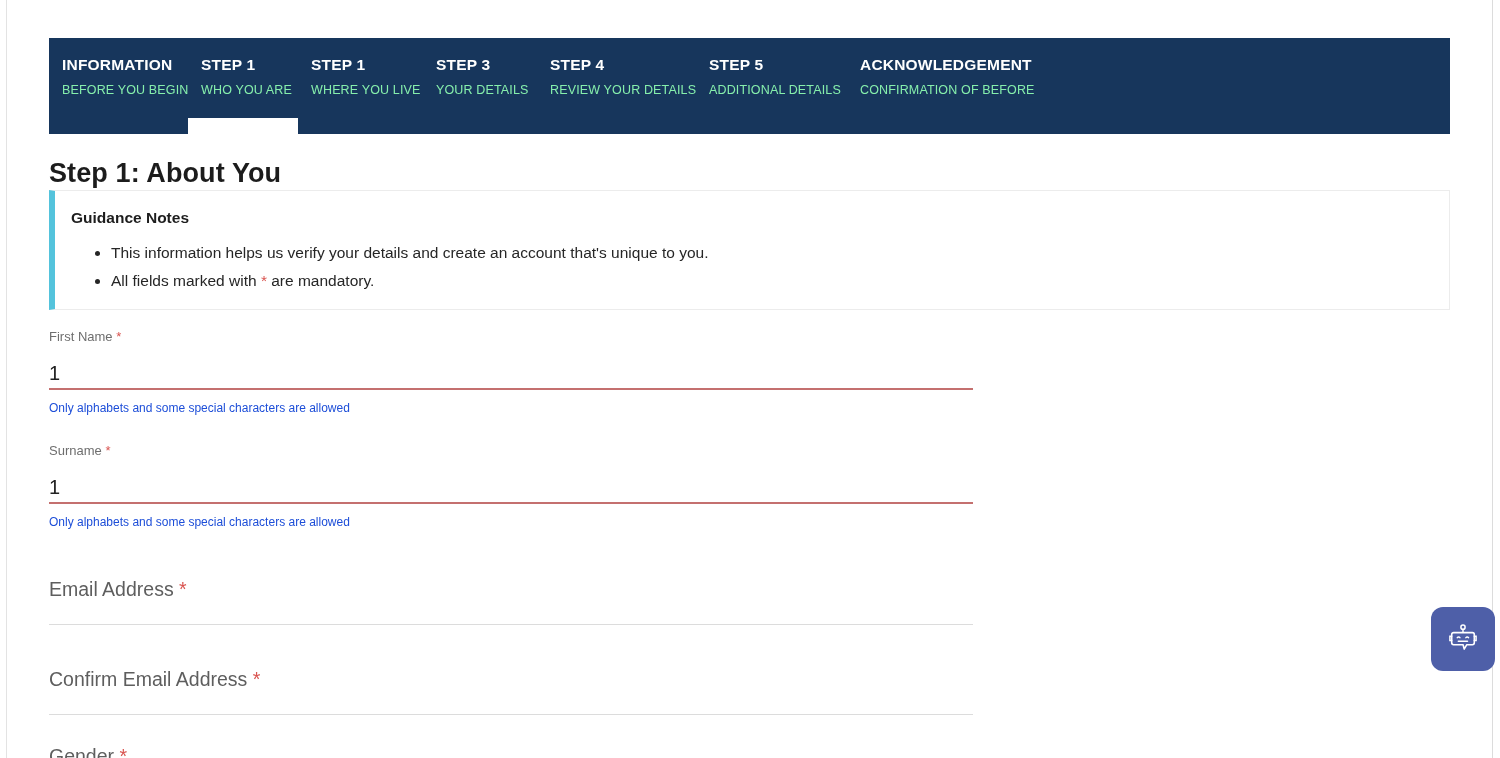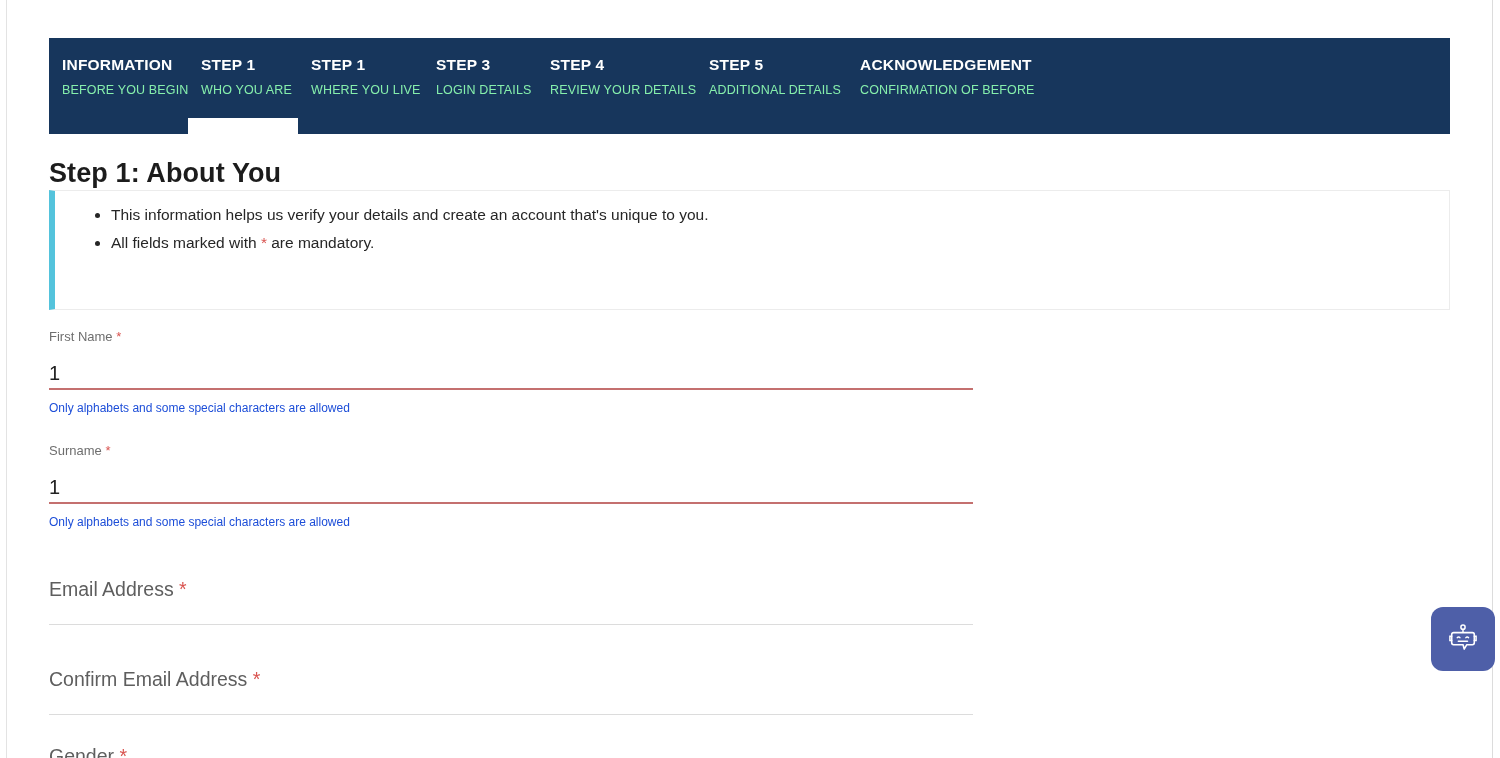--- a/index.html
+++ b/index.html
@@ -198,21 +198,21 @@
         <span class="step-sub">WHO YOU ARE</span>
       </div>
 
       <div class="step-tab" style="width:125px">
         <span class="step-title">STEP 1</span>
         <span class="step-sub">WHERE YOU LIVE</span>
       </div>
 
       <div class="step-tab" style="width:114px">
         <span class="step-title">STEP 3</span>
-        <span class="step-sub">LOGIN DETAILS</span>
+        <span class="step-sub">YOUR DETAILS</span>
       </div>
 
       <div class="step-tab" style="width:159px">
         <span class="step-title">STEP 4</span>
         <span class="step-sub">REVIEW YOUR DETAILS</span>
       </div>
 
       <div class="step-tab" style="width:151px">
         <span class="step-title">STEP 5</span>
         <span class="step-sub">ADDITIONAL DETAILS</span>
@@ -223,20 +223,21 @@
         <span class="step-sub">CONFIRMATION OF BEFORE</span>
       </div>
 
     </div>
   </div>
   <div class="active-notch"></div>
 
   <h1 class="page-title">Step 1: About You</h1>
 
   <div class="guidance">
+    <div class="guidance-title">Guidance Notes</div>
     <ul class="guidance-list">
       <li>
         <span>This information helps us verify your details and create an account that's unique to you.</span>
       </li>
       <li>
         <span>All fields marked with </span><span class="req-star">*</span><span> are mandatory.</span>
       </li>
     </ul>
   </div>
 

